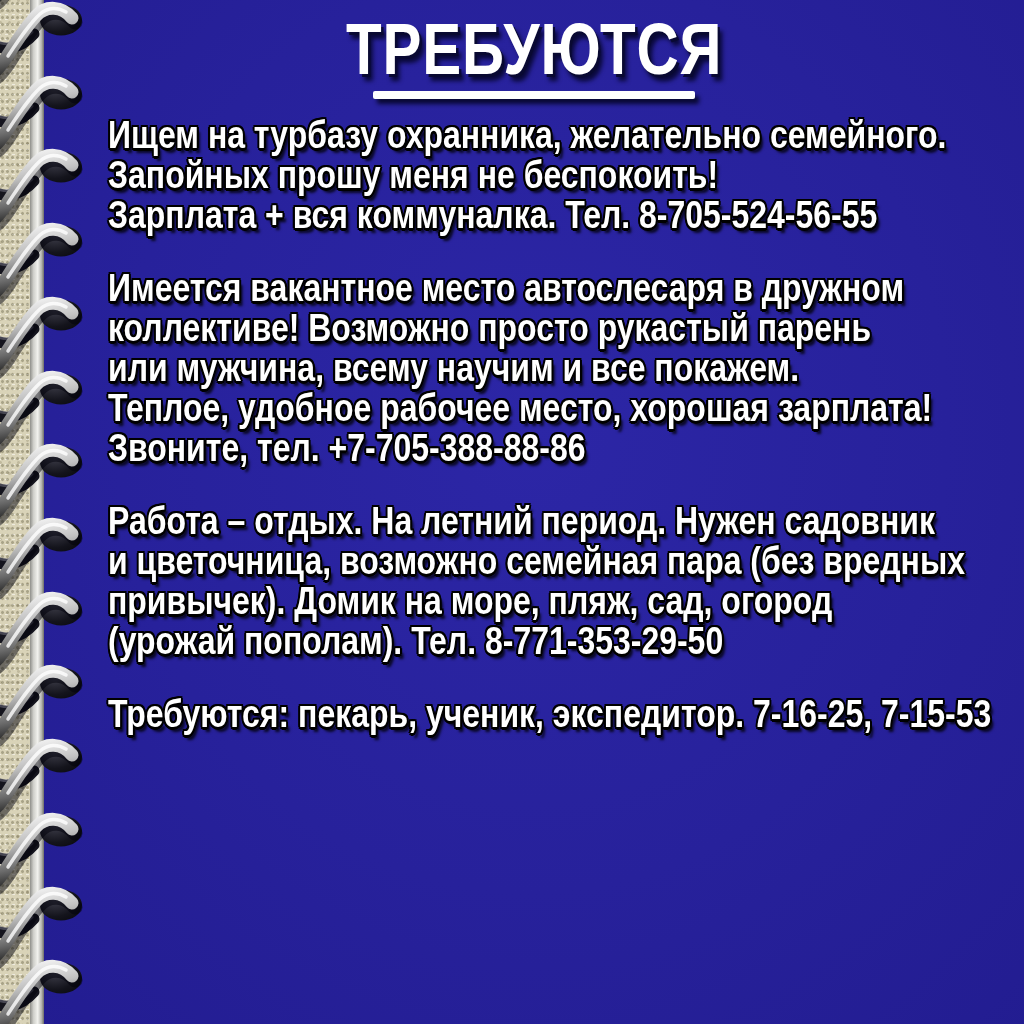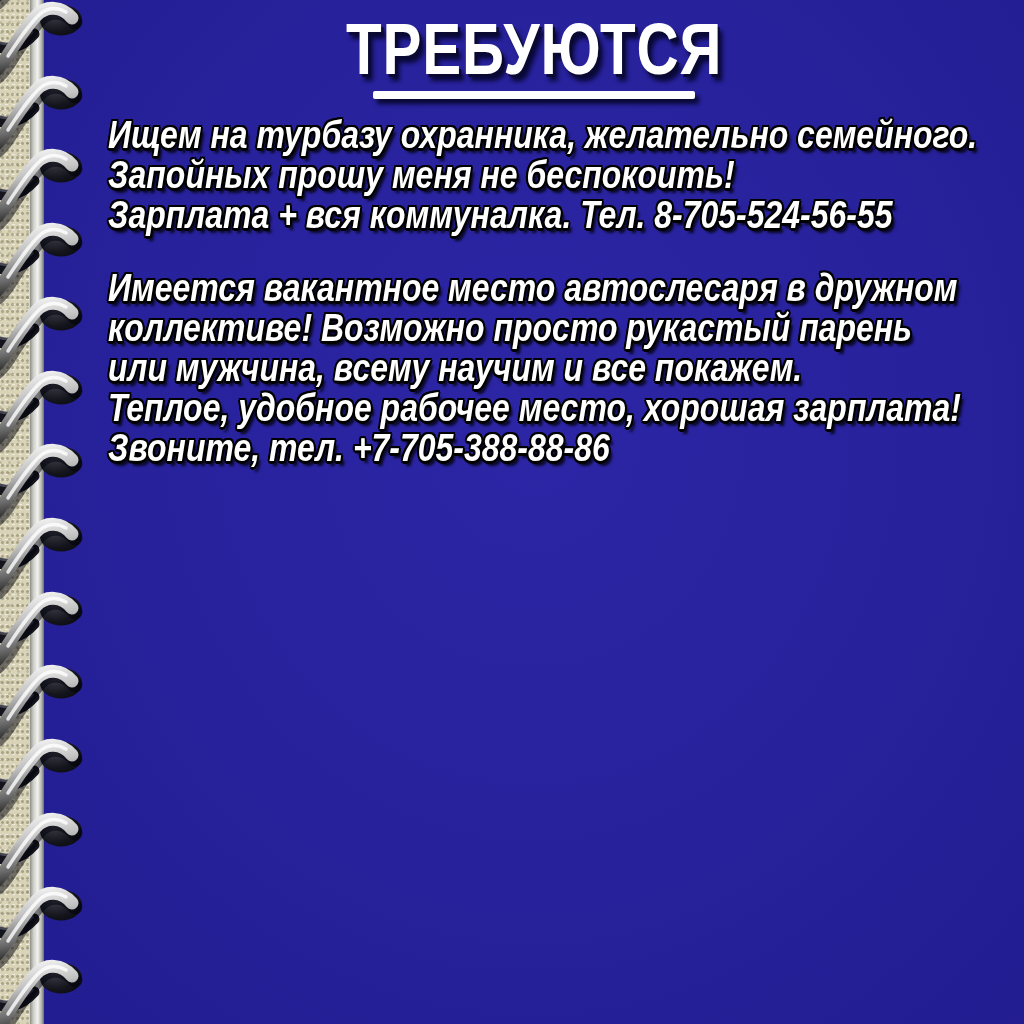--- a/index.html
+++ b/index.html
@@ -36,21 +36,21 @@
   .title{
     display:inline-block;color:#fff;font-weight:bold;font-size:73px;line-height:1;
     letter-spacing:1px;transform:scaleX(0.8);
     text-shadow:3px 3px 0 rgba(10,10,50,.95), 6px 7px 5px rgba(5,5,40,.85);
   }
   .underbar{
     width:322px;height:8px;background:#fff;margin:6px auto 0;border-radius:2px;
     box-shadow:4px 5px 4px rgba(5,5,40,.9);
   }
 
-  .ads{padding-left:64px;padding-top:16px;font-style:italic;}
+  .ads{padding-left:64px;padding-top:16px;}
   .ad{margin-bottom:33px;}
   .ad-line{
     color:#fff;font-weight:bold;font-size:39px;line-height:40px;white-space:nowrap;
     transform:scaleX(0.82);transform-origin:left center;
     text-shadow:
       2.5px 0 0 #000, -2.5px 0 0 #000, 0 2.5px 0 #000, 0 -2.5px 0 #000,
       1.8px 1.8px 0 #000, -1.8px 1.8px 0 #000, 1.8px -1.8px 0 #000, -1.8px -1.8px 0 #000,
       4px 5px 3px rgba(0,0,0,.8);
   }
 </style>
@@ -70,20 +70,29 @@
         <div class="ad-line">Ищем на турбазу охранника, желательно семейного.</div>
         <div class="ad-line">Запойных прошу меня не беспокоить!</div>
         <div class="ad-line">Зарплата + вся коммуналка. Тел. 8-705-524-56-55</div>
       </div>
       <div class="ad">
         <div class="ad-line">Имеется вакантное место автослесаря в дружном</div>
         <div class="ad-line">коллективе! Возможно просто рукастый парень</div>
         <div class="ad-line">или мужчина, всему научим и все покажем.</div>
         <div class="ad-line">Теплое, удобное рабочее место, хорошая зарплата!</div>
         <div class="ad-line">Звоните, тел. +7-705-388-88-86</div>
+      </div>
+      <div class="ad">
+        <div class="ad-line">Работа – отдых. На летний период. Нужен садовник</div>
+        <div class="ad-line">и цветочница, возможно семейная пара (без вредных</div>
+        <div class="ad-line">привычек). Домик на море, пляж, сад, огород</div>
+        <div class="ad-line">(урожай пополам). Тел. 8-771-353-29-50</div>
+      </div>
+      <div class="ad">
+        <div class="ad-line">Требуются: пекарь, ученик, экспедитор. 7-16-25, 7-15-53</div>
       </div>
     </div>
   </div>
 
   <div class="spine"></div>
   <div class="page-edge"></div>
 
   <svg class="binding-svg" width="120" height="1024" viewBox="0 0 120 1024" aria-hidden="true">
     <defs>
       <linearGradient id="wg" x1="0" y1="0" x2="0.25" y2="1">

